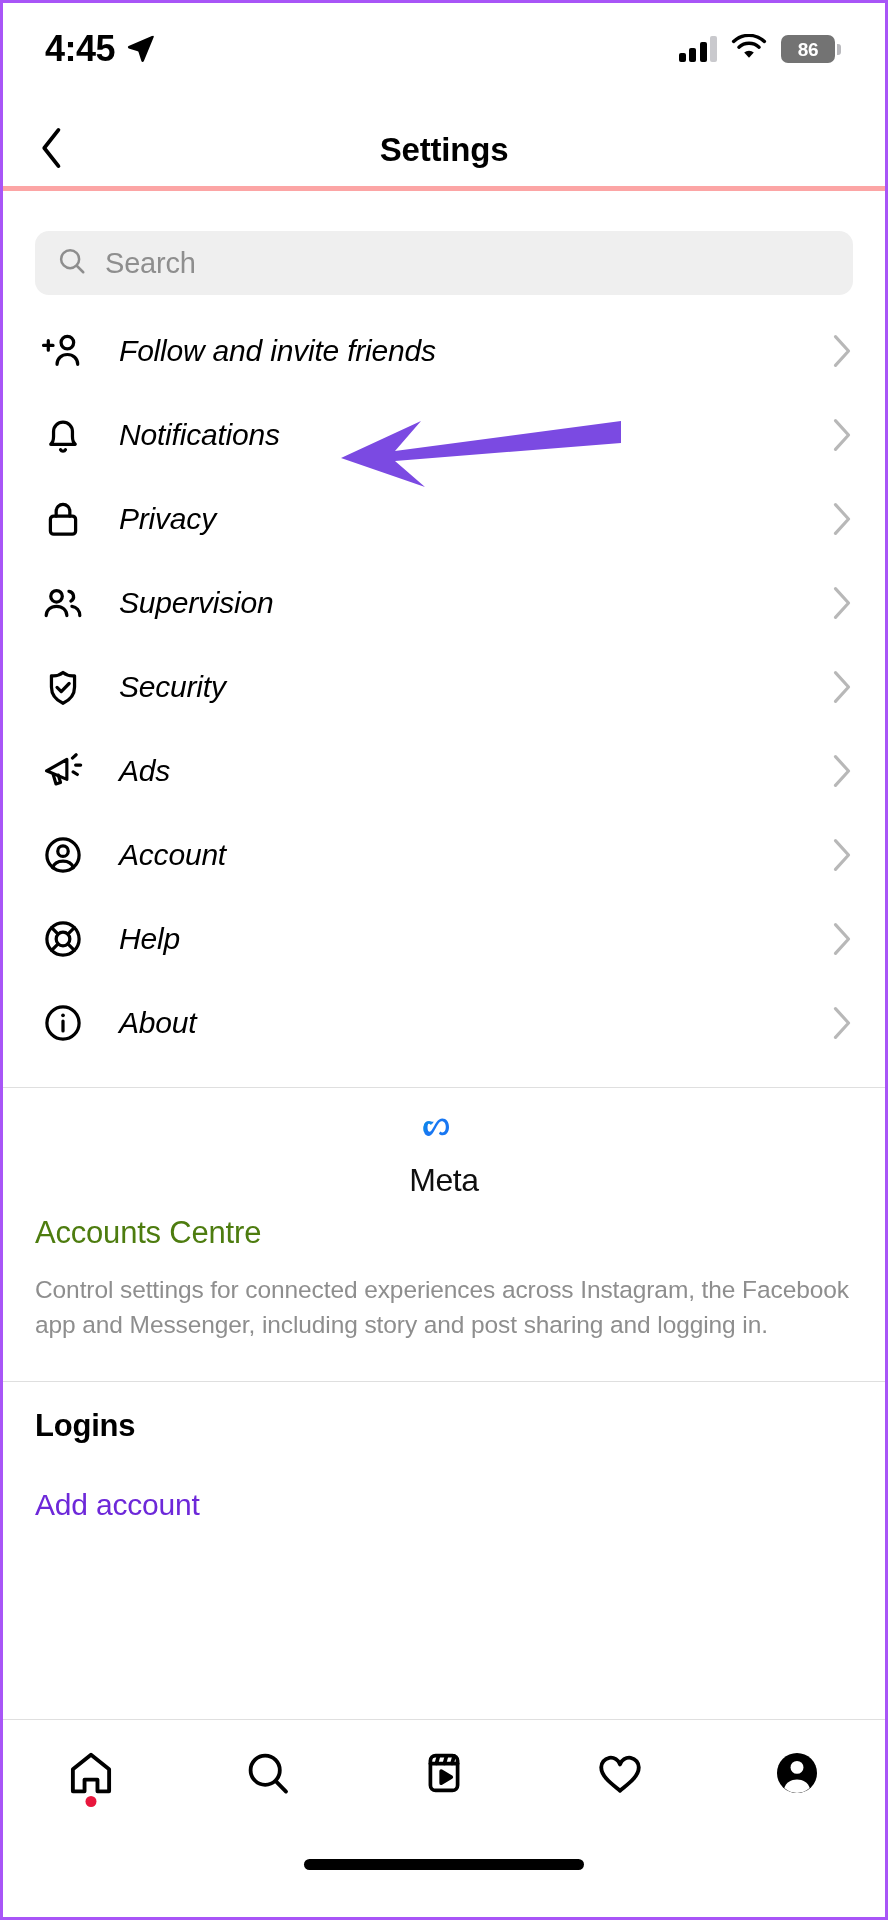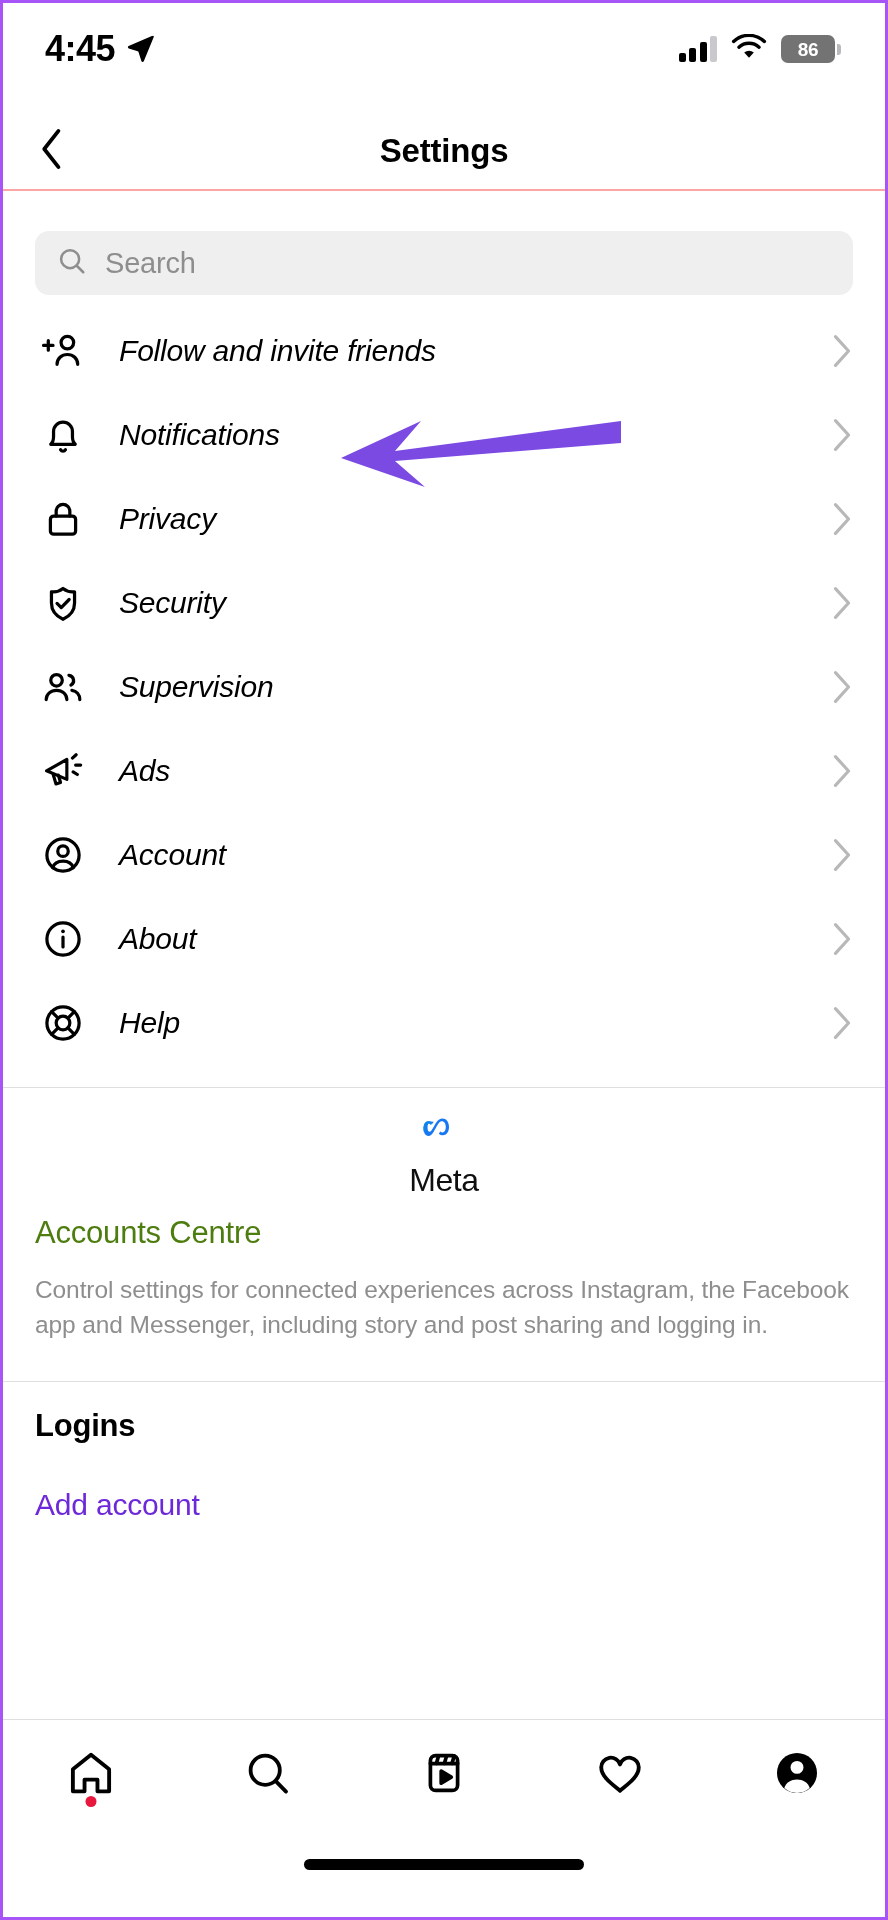--- a/index.html
+++ b/index.html
@@ -52,21 +52,21 @@
   .batt-cap {
     width:4px; height:11px; background:#b9b9bd;
     border-radius:0 3px 3px 0; margin-left:2px;
   }
 
   
   .navbar {
     flex:0 0 78px;
     display:flex; align-items:center;
     position:relative;
-    border-bottom:2px solid #fca5a5;
+    border-bottom:5px solid #fca5a5;
     padding:0 32px;
   }
   .back-btn {
     width:48px; height:48px;
     display:flex; align-items:center; justify-content:flex-start;
     cursor:pointer;
   }
   .nav-title {
     position:absolute; left:0; right:0;
     text-align:center;
@@ -274,51 +274,51 @@
         <div class="chev">
           <svg width="22" height="34" viewBox="0 0 16 26">
               <path d="M3 2 13 13 3 24" stroke="#b8b8b8" stroke-width="2.4" fill="none" stroke-linecap="round" stroke-linejoin="round"></path>
             </svg>
         </div>
       </div>
 
       <div class="srow">
         <div class="srow-icon">
           <svg width="42" height="42" viewBox="0 0 24 24" fill="none" stroke="#000" stroke-width="1.85" stroke-linecap="round" stroke-linejoin="round">
-            <path d="M12 21.3c4.3-2 6.6-5 6.6-9.3V5.6c-2.4.3-4.6-.3-6.6-1.9-2 1.6-4.2 2.2-6.6 1.9V12c0 4.3 2.3 7.3 6.6 9.3z"></path>
-            <path d="M8.6 12.2 11 14.6l4.5-4.6"></path>
-          </svg>
-        </div>
-        <div class="srow-label">Security</div>
-        <div class="chev">
-          <svg width="22" height="34" viewBox="0 0 16 26">
-              <path d="M3 2 13 13 3 24" stroke="#b8b8b8" stroke-width="2.4" fill="none" stroke-linecap="round" stroke-linejoin="round"></path>
-            </svg>
-        </div>
-      </div>
-
-      <div class="srow">
-        <div class="srow-icon">
-          <svg width="42" height="42" viewBox="0 0 24 24" fill="none" stroke="#000" stroke-width="1.85" stroke-linecap="round" stroke-linejoin="round">
             <circle cx="8.3" cy="8.2" r="3.3"></circle>
             <path d="M2.4 19.2c0-3.2 2.6-5.3 5.9-5.3s5.9 2.1 5.9 5.3"></path>
             <path d="M15.4 5.3a3 3 0 0 1 1.1 5.6"></path>
             <path d="M17.1 13.9c2.6.4 4.5 2.3 4.5 5.3"></path>
           </svg>
         </div>
         <div class="srow-label">Supervision</div>
         <div class="chev">
           <svg width="22" height="34" viewBox="0 0 16 26">
               <path d="M3 2 13 13 3 24" stroke="#b8b8b8" stroke-width="2.4" fill="none" stroke-linecap="round" stroke-linejoin="round"></path>
             </svg>
         </div>
       </div>
 
       <div class="srow">
         <div class="srow-icon">
+          <svg width="42" height="42" viewBox="0 0 24 24" fill="none" stroke="#000" stroke-width="1.85" stroke-linecap="round" stroke-linejoin="round">
+            <path d="M12 21.3c4.3-2 6.6-5 6.6-9.3V5.6c-2.4.3-4.6-.3-6.6-1.9-2 1.6-4.2 2.2-6.6 1.9V12c0 4.3 2.3 7.3 6.6 9.3z"></path>
+            <path d="M8.6 12.2 11 14.6l4.5-4.6"></path>
+          </svg>
+        </div>
+        <div class="srow-label">Security</div>
+        <div class="chev">
+          <svg width="22" height="34" viewBox="0 0 16 26">
+              <path d="M3 2 13 13 3 24" stroke="#b8b8b8" stroke-width="2.4" fill="none" stroke-linecap="round" stroke-linejoin="round"></path>
+            </svg>
+        </div>
+      </div>
+
+      <div class="srow">
+        <div class="srow-icon">
           <svg width="42" height="42" viewBox="0 0 24 24" fill="none" stroke="#000" stroke-width="1.8" stroke-linecap="round" stroke-linejoin="round">
             <path d="M2.6 11.9 14.2 5.4v11.4L2.6 11.9z"></path>
             <path d="M6.4 14 8 19.4l2.6-.8-1.3-4.3"></path>
             <path d="M17.4 4.6l2.1-1.9M19.2 8.6h2.9M17.8 12.5l2.4 1.5"></path>
           </svg>
         </div>
         <div class="srow-label">Ads</div>
         <div class="chev">
           <svg width="22" height="34" viewBox="0 0 16 26">
               <path d="M3 2 13 13 3 24" stroke="#b8b8b8" stroke-width="2.4" fill="none" stroke-linecap="round" stroke-linejoin="round"></path>
@@ -339,41 +339,41 @@
           <svg width="22" height="34" viewBox="0 0 16 26">
               <path d="M3 2 13 13 3 24" stroke="#b8b8b8" stroke-width="2.4" fill="none" stroke-linecap="round" stroke-linejoin="round"></path>
             </svg>
         </div>
       </div>
 
       <div class="srow">
         <div class="srow-icon">
           <svg width="42" height="42" viewBox="0 0 24 24" fill="none" stroke="#000" stroke-width="1.85" stroke-linecap="round" stroke-linejoin="round">
             <circle cx="12" cy="12" r="9.2"></circle>
+            <circle cx="12" cy="12" r="3.9"></circle>
+            <path d="M5.5 5.5 9.2 9.2M18.5 5.5 14.8 9.2M18.5 18.5 14.8 14.8M5.5 18.5 9.2 14.8"></path>
+          </svg>
+        </div>
+        <div class="srow-label">Help</div>
+        <div class="chev">
+          <svg width="22" height="34" viewBox="0 0 16 26">
+              <path d="M3 2 13 13 3 24" stroke="#b8b8b8" stroke-width="2.4" fill="none" stroke-linecap="round" stroke-linejoin="round"></path>
+            </svg>
+        </div>
+      </div>
+
+      <div class="srow">
+        <div class="srow-icon">
+          <svg width="42" height="42" viewBox="0 0 24 24" fill="none" stroke="#000" stroke-width="1.85" stroke-linecap="round" stroke-linejoin="round">
+            <circle cx="12" cy="12" r="9.2"></circle>
             <path d="M12 10.9v5.6"></path>
             <circle cx="12" cy="7.6" r="1.05" fill="#000" stroke="none"></circle>
           </svg>
         </div>
         <div class="srow-label">About</div>
-        <div class="chev">
-          <svg width="22" height="34" viewBox="0 0 16 26">
-              <path d="M3 2 13 13 3 24" stroke="#b8b8b8" stroke-width="2.4" fill="none" stroke-linecap="round" stroke-linejoin="round"></path>
-            </svg>
-        </div>
-      </div>
-
-      <div class="srow">
-        <div class="srow-icon">
-          <svg width="42" height="42" viewBox="0 0 24 24" fill="none" stroke="#000" stroke-width="1.85" stroke-linecap="round" stroke-linejoin="round">
-            <circle cx="12" cy="12" r="9.2"></circle>
-            <circle cx="12" cy="12" r="3.9"></circle>
-            <path d="M5.5 5.5 9.2 9.2M18.5 5.5 14.8 9.2M18.5 18.5 14.8 14.8M5.5 18.5 9.2 14.8"></path>
-          </svg>
-        </div>
-        <div class="srow-label">Help</div>
         <div class="chev">
           <svg width="22" height="34" viewBox="0 0 16 26">
               <path d="M3 2 13 13 3 24" stroke="#b8b8b8" stroke-width="2.4" fill="none" stroke-linecap="round" stroke-linejoin="round"></path>
             </svg>
         </div>
       </div>
 
     </div>
 
     <div class="section-divider"></div>

